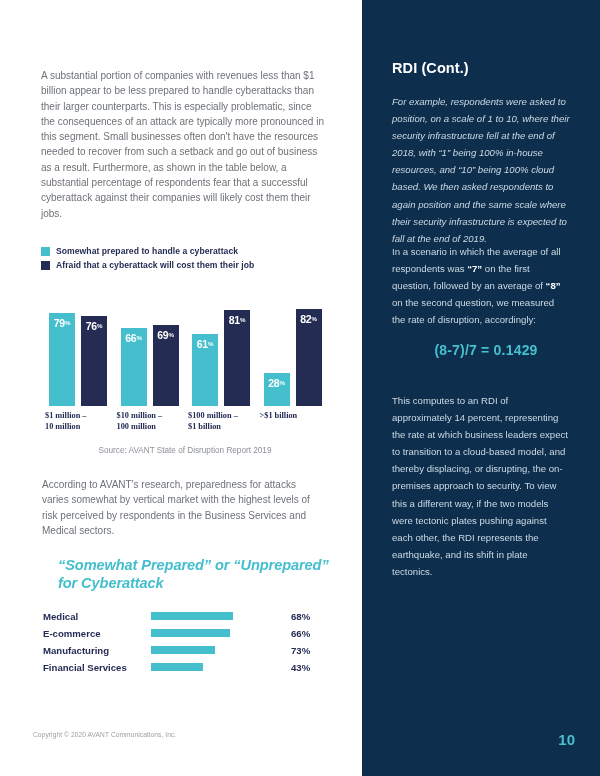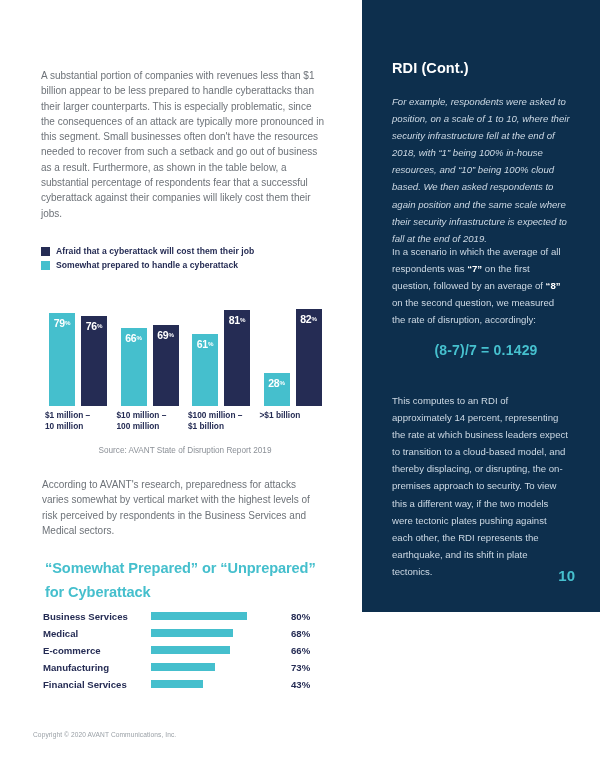--- a/index.html
+++ b/index.html
@@ -15,21 +15,21 @@
     overflow: hidden;
     font-family: "Liberation Sans", sans-serif;
   }
 
   
   .right-panel {
     position: absolute;
     left: 362px;
     top: 0;
     width: 238px;
-    height: 612px;
+    height: 776px;
     background:
       radial-gradient(ellipse 320px 500px at 30% 22%, #1c456e 0%, rgba(28,69,110,0) 62%),
       linear-gradient(160deg, #16395d 0%, #143css 0%, #123css 0%, #113a5e 18%, #0e2f4d 55%, #0b2338 100%);
     background-color: #0d2f4d;
   }
   .right-inner {
     position: absolute;
     left: 30px;
     top: 0;
     width: 180px;
@@ -135,32 +135,33 @@
   .vbar.navy { background: #252c54; left: 38px; }
   .vbar-label {
     position: absolute; top: 4px; left: 0; width: 26px;
     text-align: center; color: #ffffff; font-size: 10.5px; font-weight: bold;
     letter-spacing: -.2px;
   }
   .vbar-label .pct { font-size: 6.2px; vertical-align: 2px; }
   .vlabels { position: absolute; left: 0; top: 122px; width: 286px; display: flex; }
   .vlabel {
     flex: 1 1 0; text-align: left; padding-left: 2px;
-    color: #252c54; font-size: 8.3px; font-weight: bold; line-height: 11px;
+    color: #252c54; font-size: 8.3px; font-weight: bold; line-height: 11px; font-family: Liberation Serif, serif;
   }
   .source-note {
     position: absolute; top: 446px; left: 0; width: 288px;
     text-align: center; color: #8b9097; font-size: 8.2px;
   }
 
   
   .section-heading {
-    position: absolute; top: 556px; left: 4px; width: 288px;
-    color: #45bfcd; font-size: 14.6px; font-weight: bold; line-height: 24px;
+    position: absolute; top: 556px; left: 17px; width: 288px;
+    color: #45bfcd; font-size: 14.6px; font-weight: bold; line-height: 18px;
     letter-spacing: -.1px;
+    font-style: italic;
   }
 
   
   .hchart { position: absolute; top: 608px; left: 2px; width: 290px; }
   .hrow { display: flex; align-items: center; height: 17px; }
   .hlabel {
     width: 108px; flex: 0 0 108px;
     color: #252c54; font-size: 9.6px; font-weight: bold;
   }
   .htrack { width: 120px; flex: 0 0 120px; height: 17px; position: relative; }
@@ -191,26 +192,26 @@
     </div>
     <div class="page-number">10</div>
   </div>
 
   <div class="left-col">
 
     <div class="body-text para-1">A substantial portion of companies with revenues less than $1 billion appear to be less prepared to handle cyberattacks than their larger counterparts. This is especially problematic, since the consequences of an attack are typically more pronounced in this segment. Small businesses often don't have the resources needed to recover from such a setback and go out of business as a result. Furthermore, as shown in the table below, a substantial percentage of respondents fear that a successful cyberattack against their companies will likely cost them their jobs.</div>
 
     <div class="legend">
       <div class="legend-row">
+        <span class="legend-swatch sw-teal"></span>
+        <span class="legend-label">Somewhat prepared to handle a cyberattack</span>
+      </div>
+      <div class="legend-row">
         <span class="legend-swatch sw-navy"></span>
         <span class="legend-label">Afraid that a cyberattack will cost them their job</span>
-      </div>
-      <div class="legend-row">
-        <span class="legend-swatch sw-teal"></span>
-        <span class="legend-label">Somewhat prepared to handle a cyberattack</span>
       </div>
     </div>
 
     <div class="vchart">
       <div class="vgroups" id="vgroups">
           <div class="vgroup">
             <div class="vbar teal" style="height: 93.22px;">
               <div class="vbar-label">79<span class="pct">%</span></div>
             </div>
             <div class="vbar navy" style="height: 89.68px;">
@@ -251,27 +252,20 @@
     </div>
 
     <div class="source-note">Source: AVANT State of Disruption Report 2019</div>
 
     <div class="body-text para-2">According to AVANT's research, preparedness for attacks varies somewhat by vertical market with the highest levels of risk perceived by respondents in the Business Services and Medical sectors.</div>
 
     <div class="section-heading">“Somewhat Prepared” or “Unprepared” for Cyberattack</div>
 
     <div class="hchart" id="hchart">
         <div class="hrow">
-          <div class="hlabel">Business Services</div>
-          <div class="htrack">
-            <div class="hbar" style="width: 96px;"></div>
-          </div>
-          <div class="hvalue">80%</div>
-        </div>
-        <div class="hrow">
           <div class="hlabel">Medical</div>
           <div class="htrack">
             <div class="hbar" style="width: 81.6px;"></div>
           </div>
           <div class="hvalue">68%</div>
         </div>
         <div class="hrow">
           <div class="hlabel">E-commerce</div>
           <div class="htrack">
             <div class="hbar" style="width: 79.2px;"></div>

